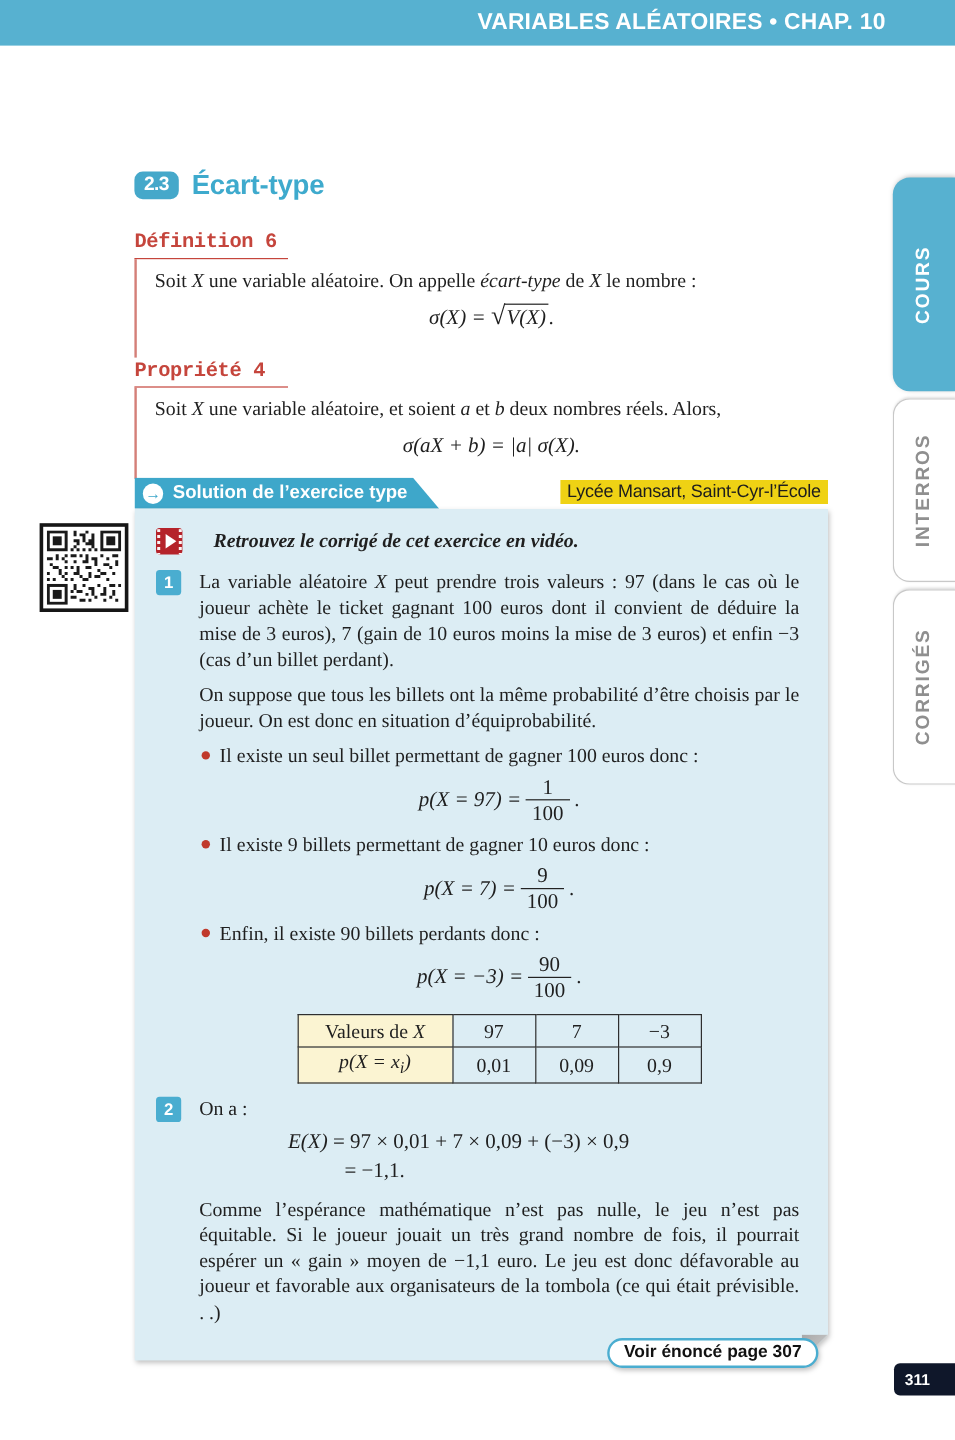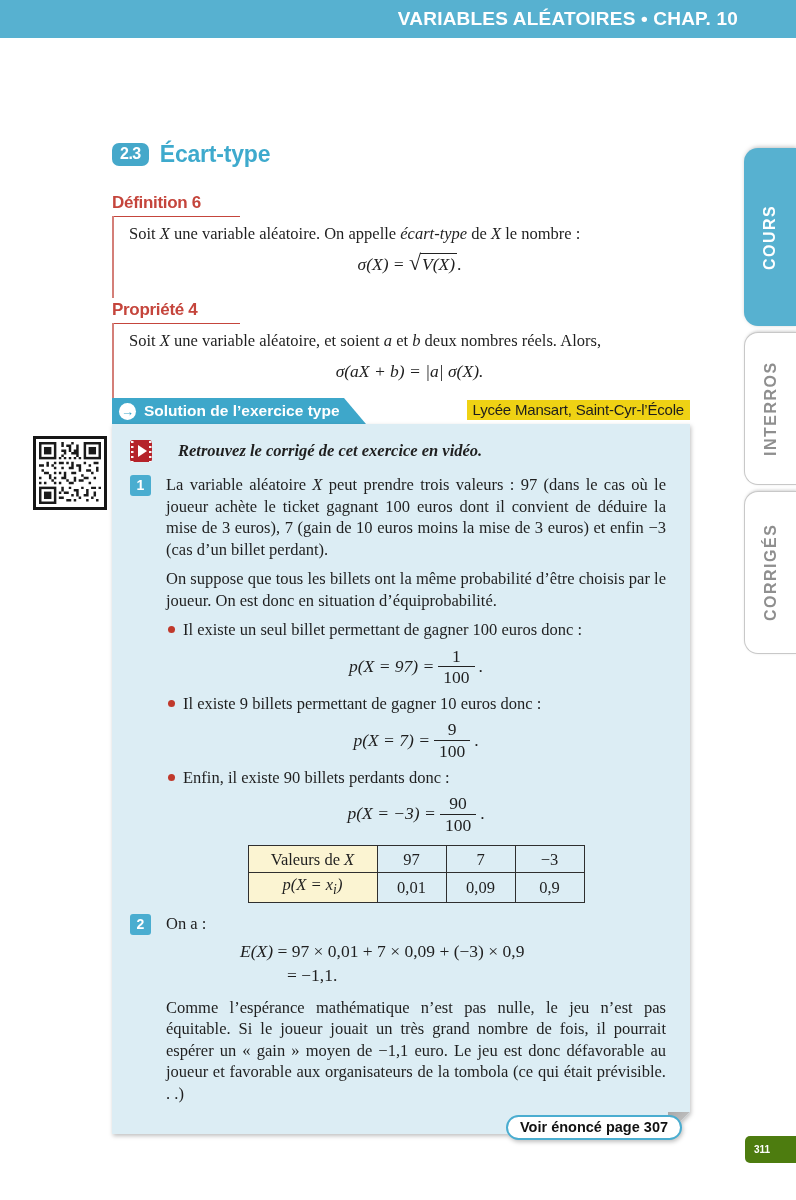--- a/index.html
+++ b/index.html
@@ -26,21 +26,21 @@
   .tab-corriges{top:491px;height:163px;}
 
   
   .sec{position:absolute;top:141px;left:112px;display:flex;align-items:center;gap:11px;
        font-family:"Liberation Sans",sans-serif;}
   .sec-badge{background:#45a8ca;color:#fff;font-weight:bold;font-size:16px;
              padding:2px 8px 3px;border-radius:7px;letter-spacing:-.5px;}
   .sec-title{color:#3eaacd;font-weight:bold;font-size:23px;letter-spacing:-.2px;}
 
   
-  .rhead{position:absolute;left:112px;color:#c5453c;font-family:Liberation Sans, sans-serif;
+  .rhead{position:absolute;left:112px;color:#c5453c;font-family:Liberation Mono, monospace;
          font-weight:bold;font-size:17px;border-bottom:1.5px solid #c5453c;
          padding:0 0 3px 0;width:128px;letter-spacing:-.3px;}
   .rh-def{top:193px;}
   .rh-prop{top:300px;}
   .block{position:absolute;left:112px;width:578px;box-sizing:border-box;
          border-left:2px solid #d47f78;padding:7px 0 4px 15px;font-size:16.5px;line-height:22px;}
   .blk-def{top:216px;height:82px;}
   .blk-prop{top:323px;height:76px;}
   .formula{text-align:center;margin-top:8px;font-size:17.5px;}
   .mi{font-style:italic;}
@@ -96,23 +96,23 @@
   .ref-pill{position:absolute;left:394px;top:691px;background:#fff;border:2px solid #4aadd0;
             border-radius:13px;padding:2px 12px 3px;font-family:"Liberation Sans",sans-serif;
             font-weight:bold;font-size:14.5px;color:#111;white-space:nowrap;}
 
   
   .qr{position:absolute;top:436px;left:33px;width:62px;height:62px;border:3px solid #161616;
       background:#fff;padding:3px;}
   .qr svg{display:block;width:100%;height:100%;}
 
   
-  .pagenum{position:absolute;right:0;top:1136px;width:51px;height:27px;background:#4d7c0f;
+  .pagenum{position:absolute;right:0;top:1136px;width:51px;height:27px;background:#0f172a;
            border-radius:5px 0 0 5px;color:#fff;font-family:"Liberation Sans",sans-serif;
-           font-weight:bold;font-size:10px;line-height:27px;padding-left:9px;box-sizing:border-box;}
+           font-weight:bold;font-size:13px;line-height:27px;padding-left:9px;box-sizing:border-box;}
 </style>
 </head>
 <body>
 
 <div class="page">
 
   <div class="header">
     <span>VARIABLES ALÉATOIRES • CHAP. 10</span>
   </div>
 

